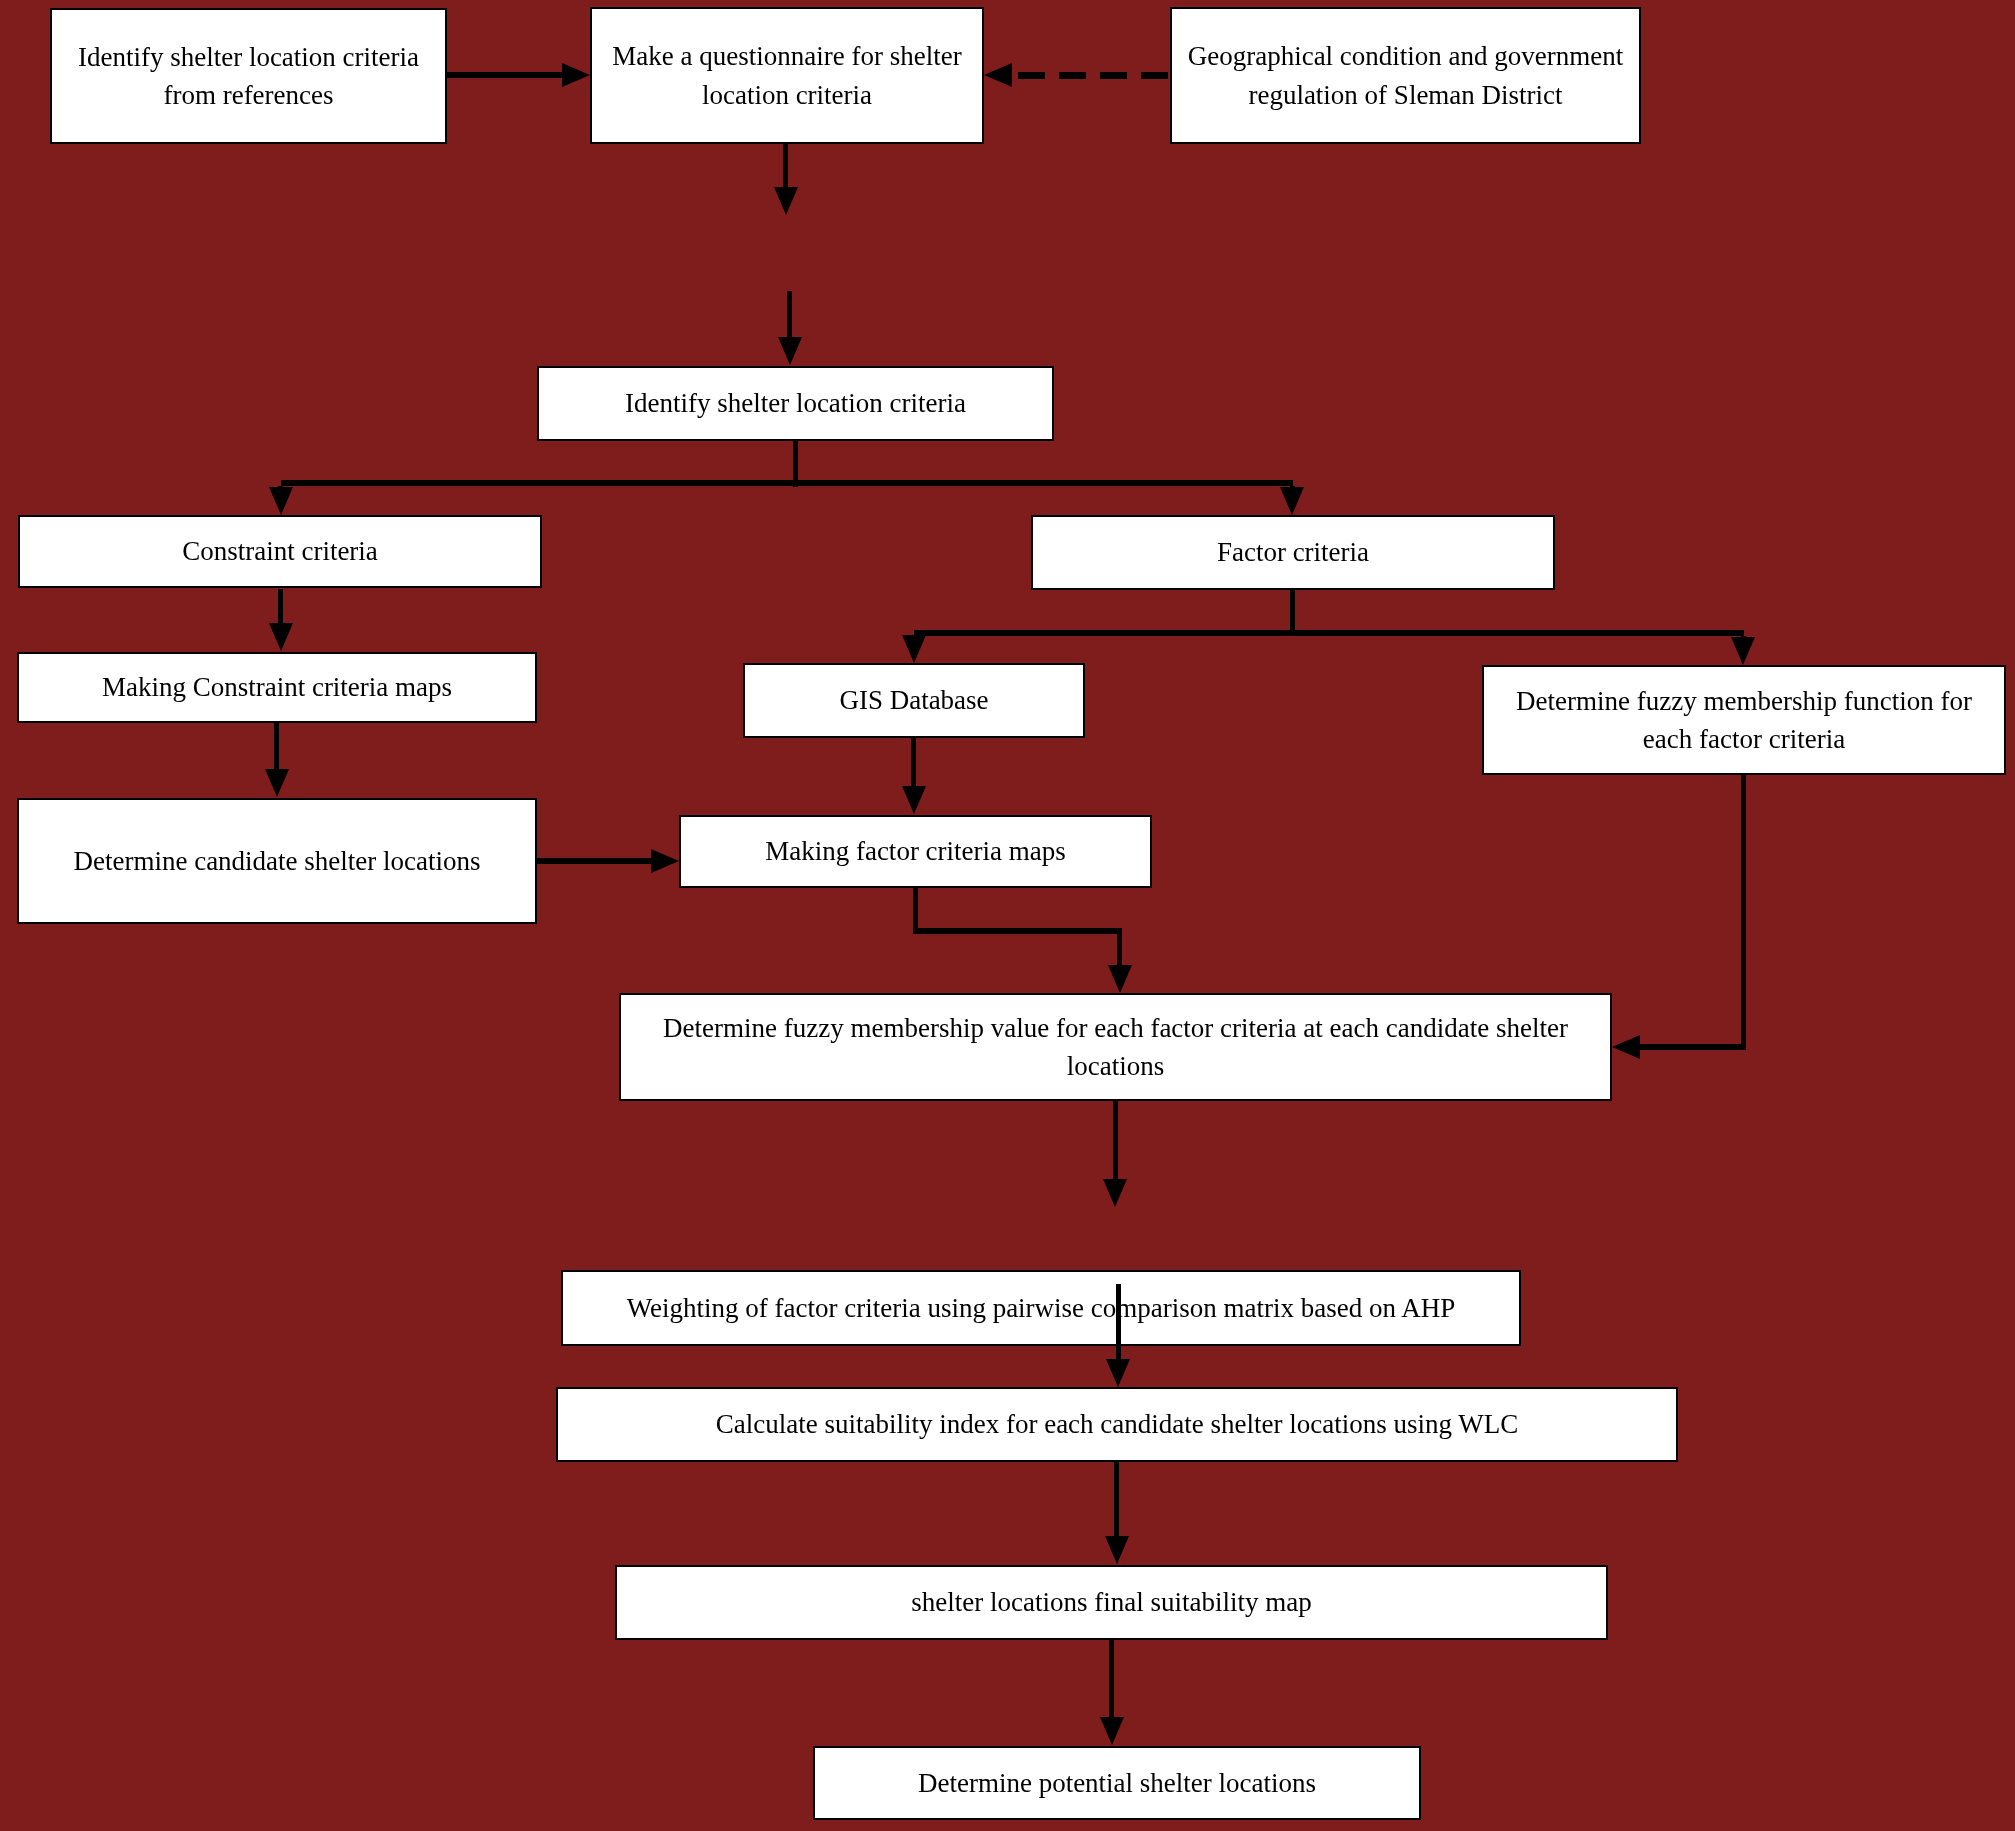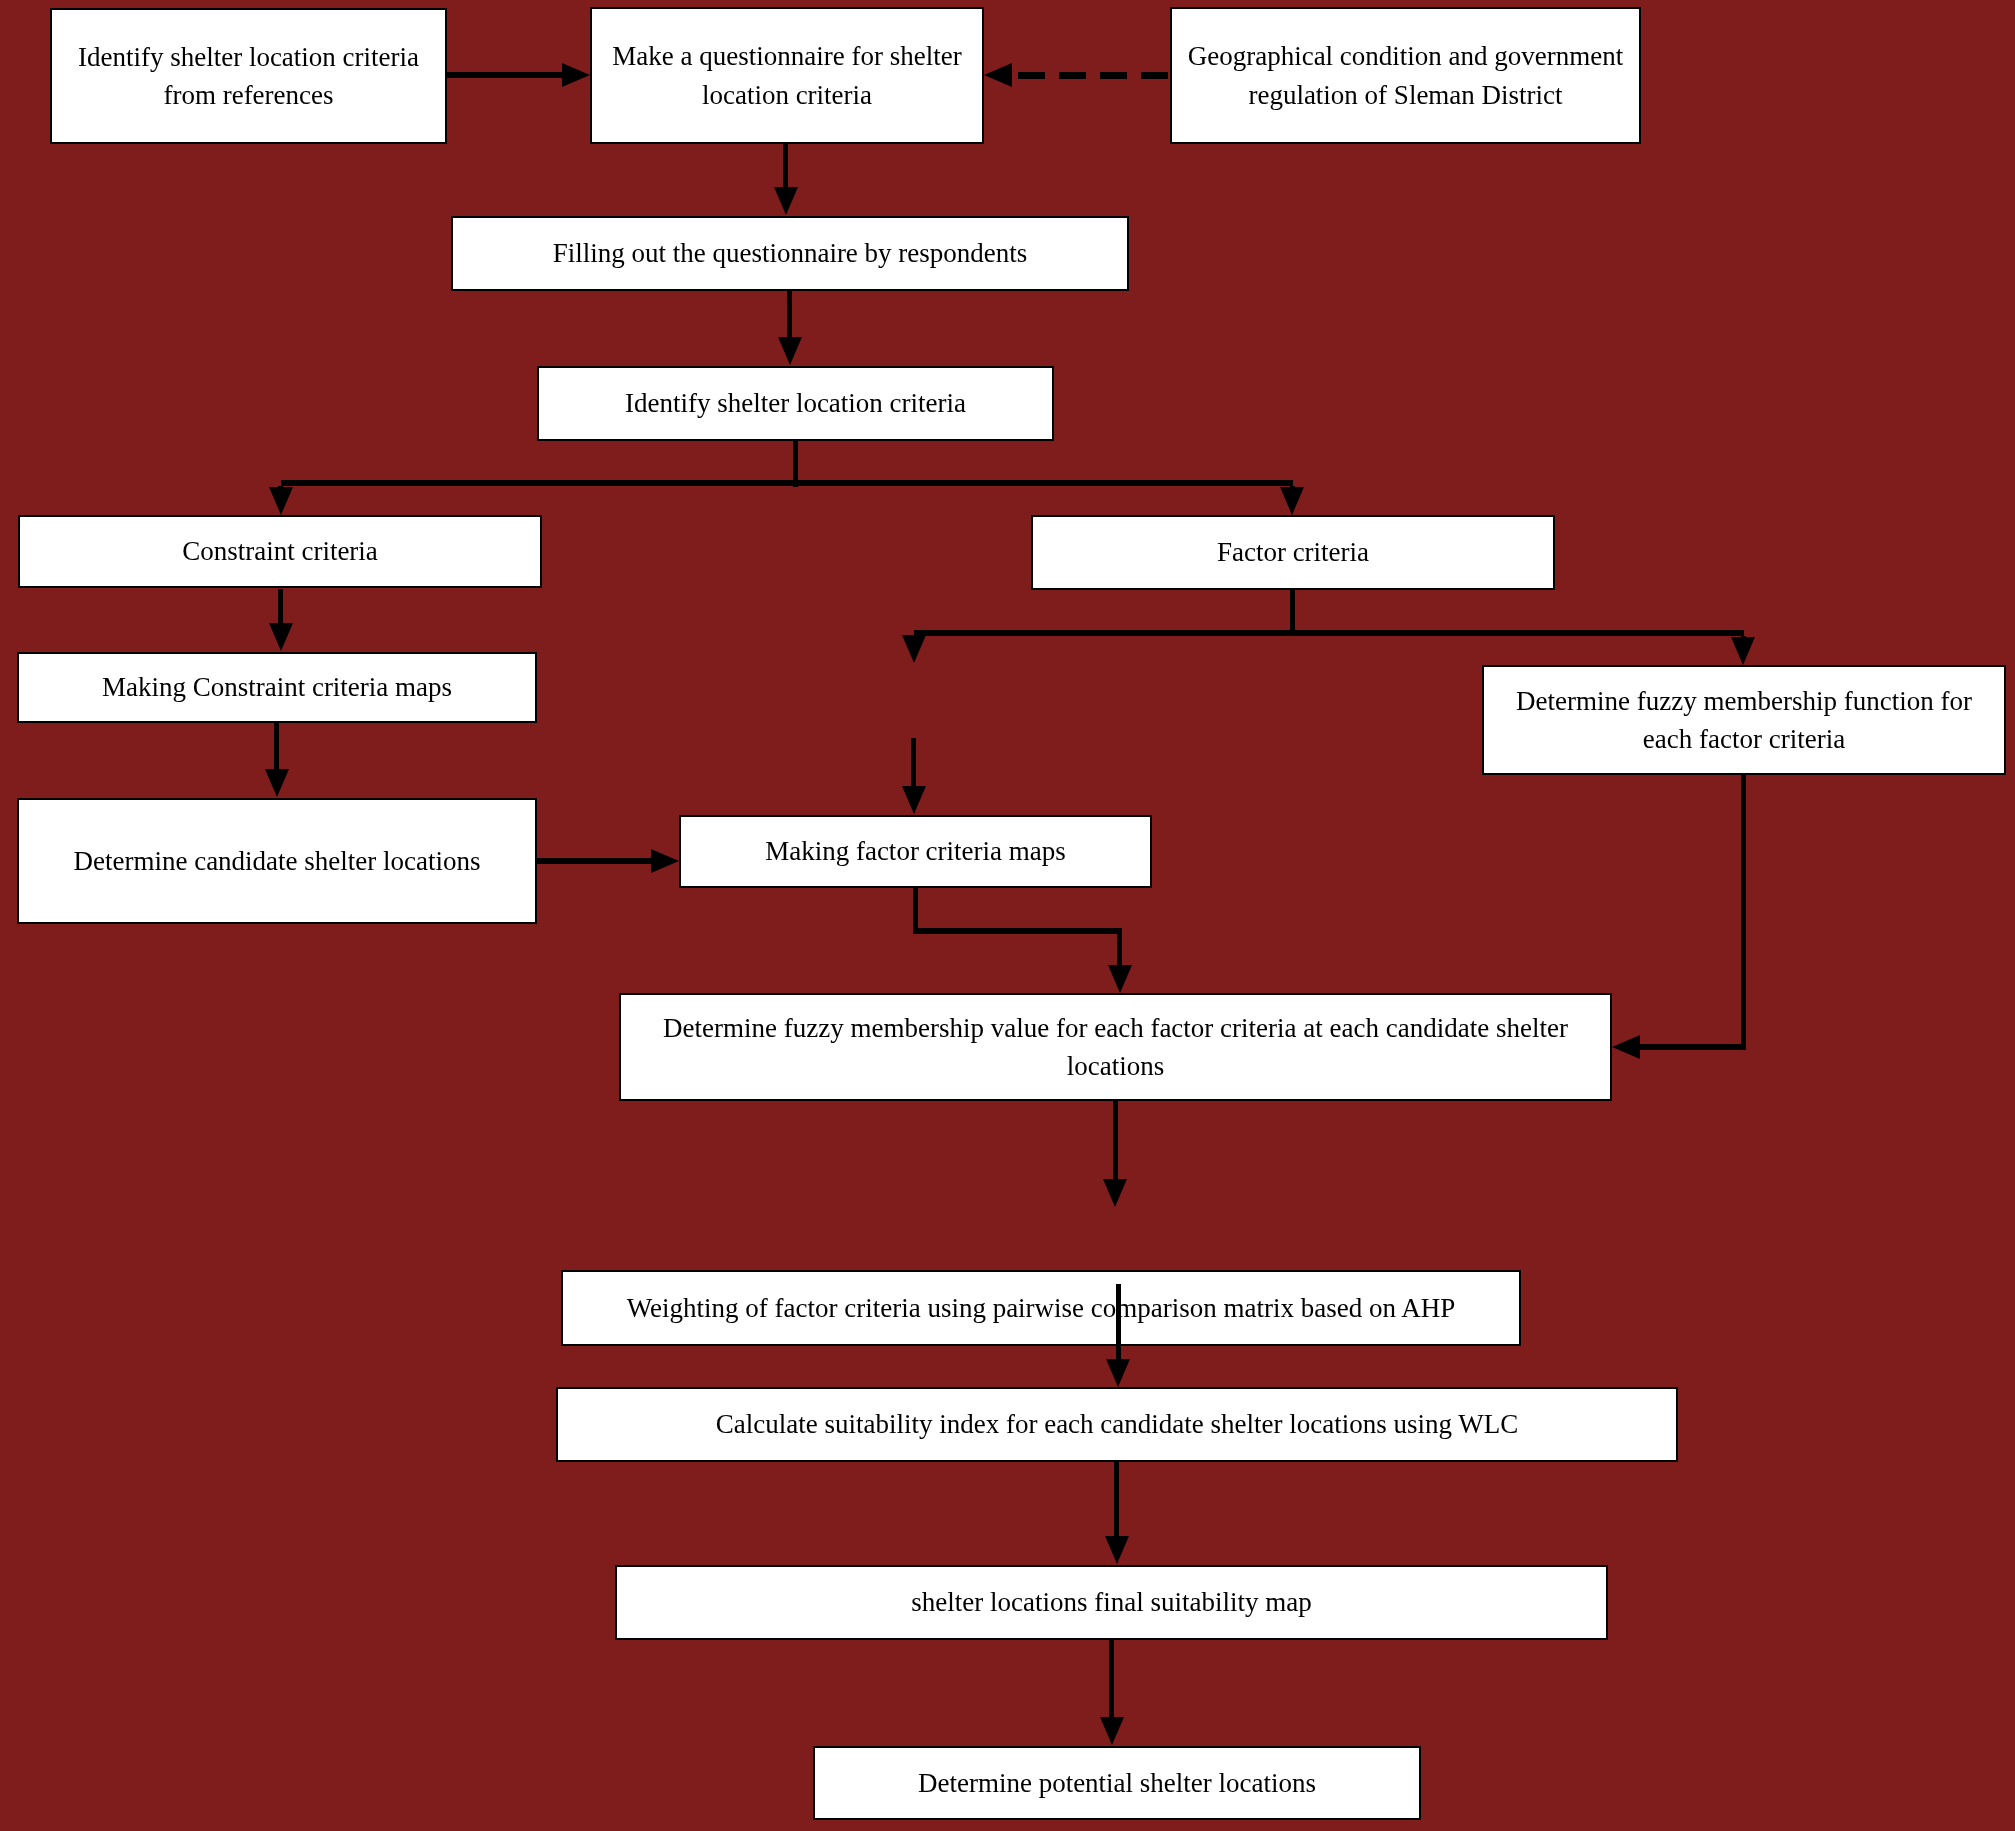--- a/index.html
+++ b/index.html
@@ -42,34 +42,34 @@
 
   <div class="node" style="left:50px;   top:8.3px;   width:397px;  height:136px;">
       <span>Identify shelter location criteria from references</span>
     </div>
   <div class="node" style="left:590px; top:7.3px;   width:394px;  height:137px;">
       <span>Make a questionnaire for shelter location criteria</span>
     </div>
   <div class="node" style="left:1170px; top:7.3px;   width:471px;  height:137px;text-align:center;">
       <span>Geographical condition and government regulation of Sleman District</span>
     </div>
-  <div class="node" style="left:451px;  top:216px;  width:678px; height:75px;">
-      <span>Filling out the questionnaire by respondents</span>
-    </div>
   <div class="node" style="left:537px; top:366px;  width:517px;  height:75px;">
       <span>Identify shelter location criteria</span>
     </div>
   <div class="node" style="left:18px;   top:515px;  width:524px; height:73px;">
       <span>Constraint criteria</span>
     </div>
   <div class="node" style="left:1031px; top:515px;  width:524px; height:75px;">
       <span>Factor criteria</span>
     </div>
   <div class="node" style="left:17px;   top:652px; width:520px; height:71px;text-align:right;">
       <span>Making Constraint criteria maps</span>
+    </div>
+  <div class="node" style="left:743px; top:663px; width:342px;  height:75px;">
+      <span>GIS Database</span>
     </div>
   <div class="node" style="left:1482px; top:665px; width:524px; height:110px;">
       <span>Determine fuzzy membership function for each factor criteria</span>
     </div>
   <div class="node" style="left:17px;   top:798px; width:520px; height:126px;">
       <span>Determine candidate shelter locations</span>
     </div>
   <div class="node" style="left:679px; top:815px; width:473px;  height:73px;">
       <span>Making factor criteria maps</span>
     </div>

